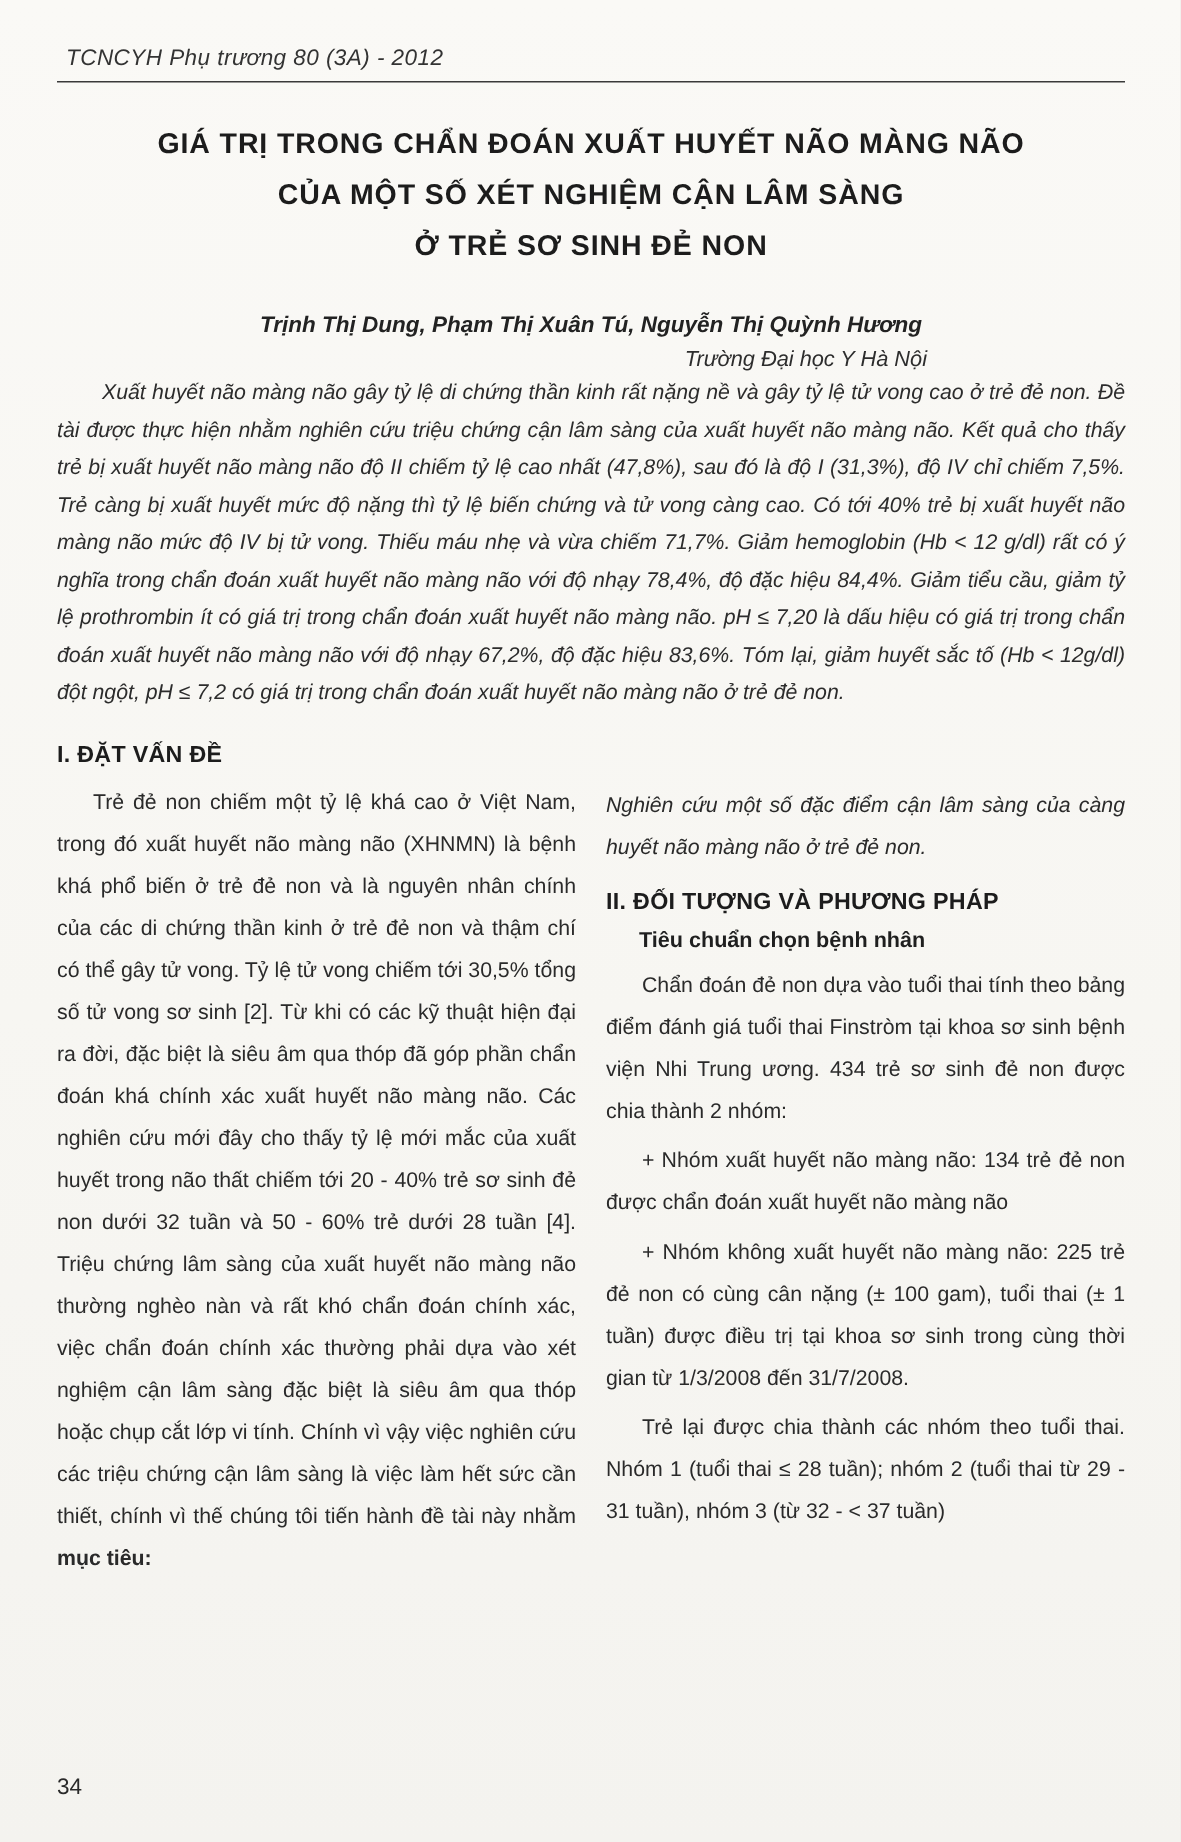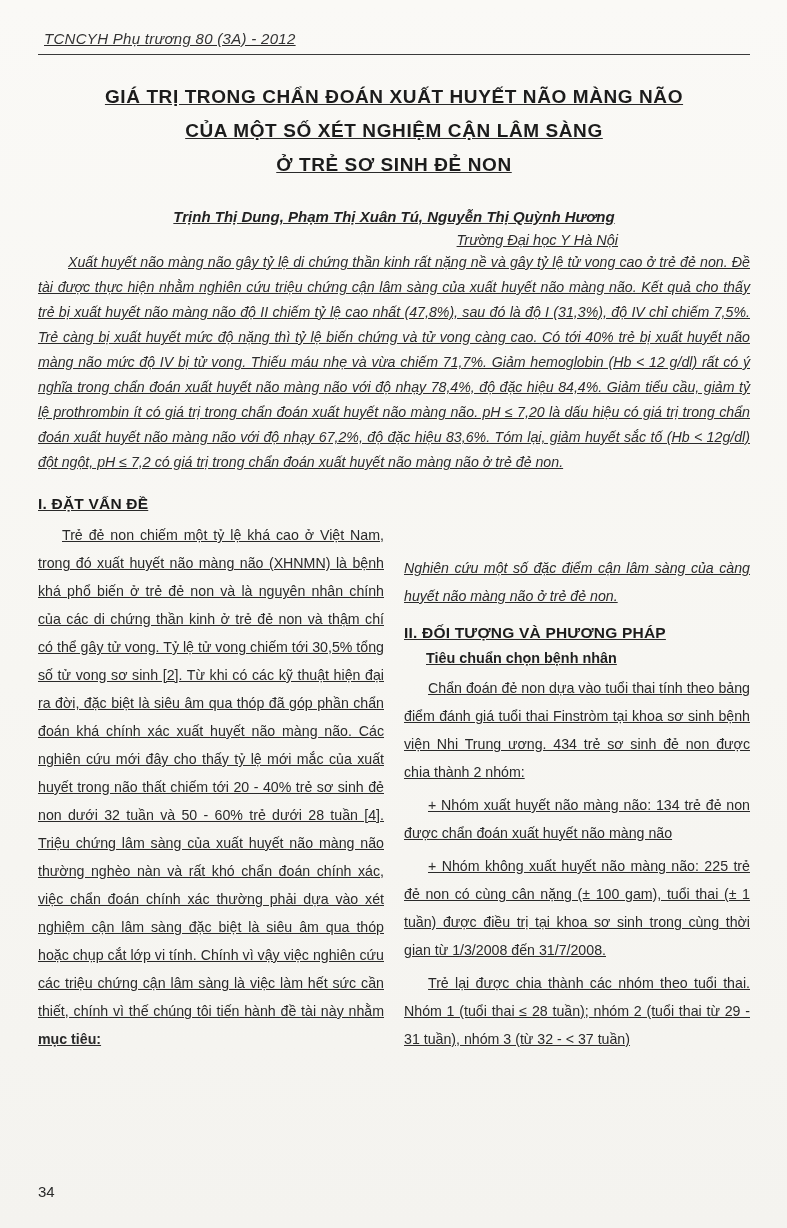--- a/index.html
+++ b/index.html
@@ -9,21 +9,20 @@
     font-family: "Liberation Sans", sans-serif;
   }
   .page {
     position: relative;
     width: 787px;
     height: 1228px;
     background: linear-gradient(180deg, #faf9f6 0%, #f7f6f2 55%, #f4f3ef 100%);
     color: #2a2a2a;
     padding: 30px 37px 0 38px;
     overflow: hidden;
-    text-decoration: underline;
   }
   .journal-header {
     font-style: italic;
     font-size: 15px;
     color: #333;
     letter-spacing: 0.3px;
     padding-left: 6px;
   }
   .header-rule {
     border-bottom: 1.6px solid #3a3a3a;
@@ -67,21 +66,21 @@
   .keywords {
     margin-top: 9px;
     font-weight: bold;
     font-size: 14.2px;
     color: #1f1f1f;
   }
   .columns {
     margin-top: 16px;
     display: flex;
     gap: 20px;
-    align-items: flex-end;
+    align-items: center;
   }
   .col { flex: 1 1 0; min-width: 0; }
   .sec-heading {
     font-size: 15.5px;
     font-weight: bold;
     color: #1c1c1c;
     margin: 4px 0 8px 0;
     letter-spacing: 0.2px;
   }
   .sub-heading {

